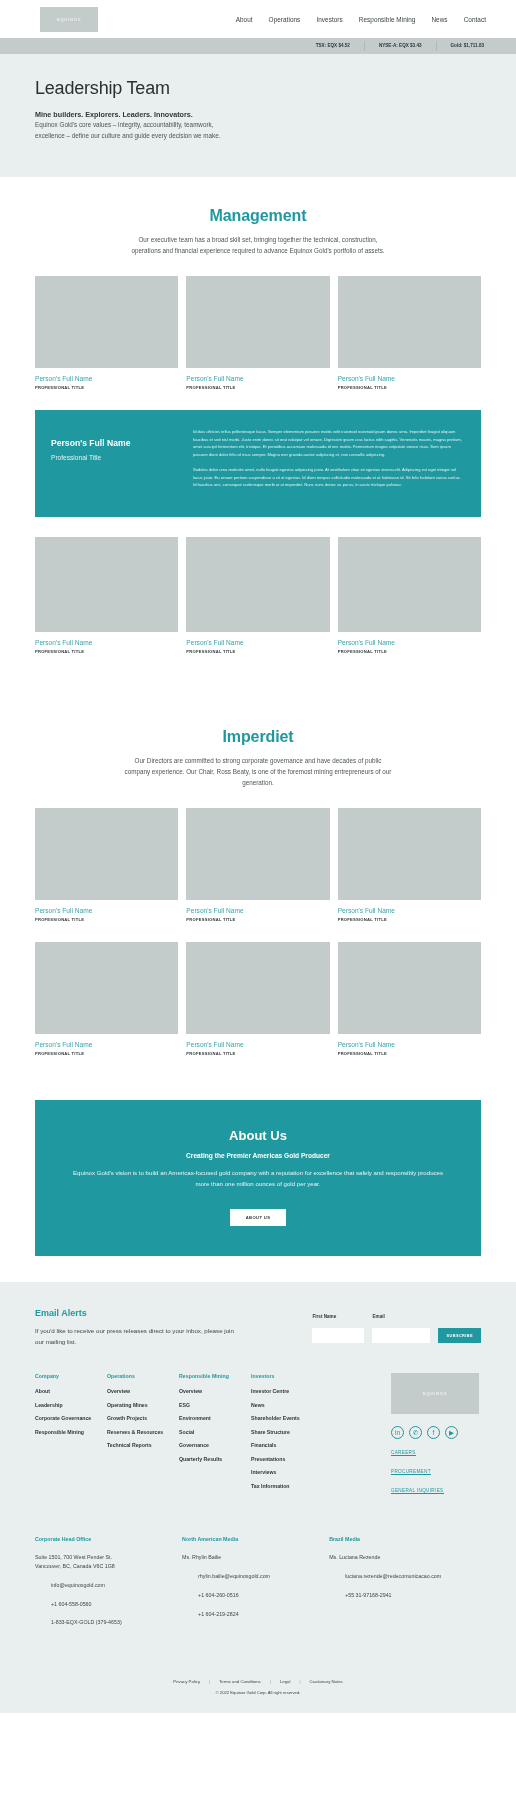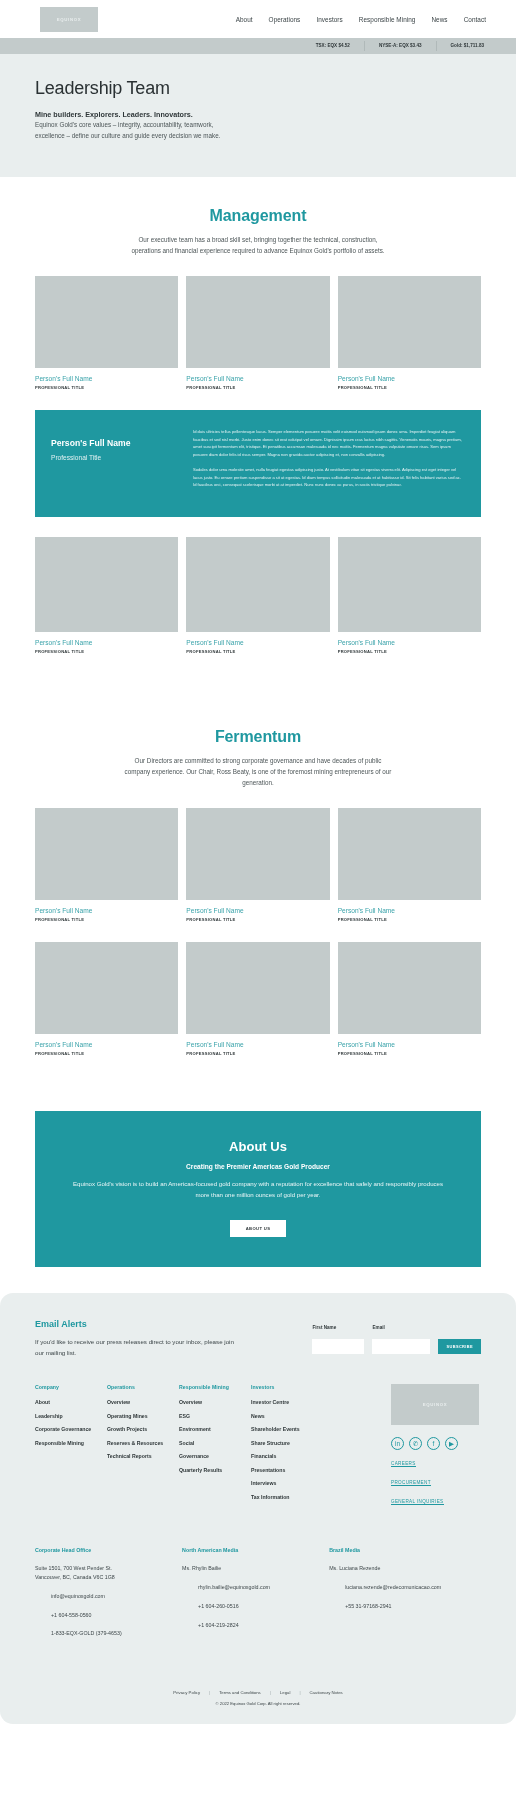--- a/index.html
+++ b/index.html
@@ -104,39 +104,39 @@
   .bio-left { width: 128px; flex: none; padding-top: 10px; }
   .bio-name { font-size: 8.6px; font-weight: 700; margin-bottom: 6px; }
   .bio-role { font-size: 6.6px; font-weight: 400; color: #e2f2f3; }
   .bio-right { flex: 1; }
   .bio-right p {
     font-size: 4.1px; line-height: 1.85; color: #e6f4f5; margin-bottom: 8px;
     text-align: left;
   }
 
   
-  .about-wrap { padding: 0 35px; background:#fff; margin-top: 55px;}
+  .about-wrap { padding: 0 35px; background:#fff; margin-top: 44px;}
   .about {
     background: #1f98a0; color: #fff; text-align: center;
     padding: 28px 16px 30px 16px;
   }
   .about h2 { font-size: 13px; font-weight: 700; margin-bottom: 9px; }
   .about-sub { font-size: 6.6px; font-weight: 700; margin-bottom: 9px; }
   .about-body {
     font-size: 6.1px; line-height: 1.75; max-width: 380px; margin: 0 auto 16px auto;
     color: #eaf6f7;
   }
   .about-btn {
     display: inline-block; background: #fff; color: #2f3739;
     font-size: 4.2px; font-weight: 700; letter-spacing: .35px;
     padding: 6px 16px; border: none; cursor: pointer;
   }
 
   
-  .footer { background: #e9eeee; margin-top: 26px; padding: 26px 35px 0 35px; border-radius: 13px; }
+  .footer { background: #e9eeee; margin-top: 26px; padding: 26px 35px 0 35px; }
   .email-alerts { display: flex; align-items: flex-start; }
   .ea-left { width: 200px; }
   .ea-title { font-size: 9px; color: #1f98a0; font-weight: 700; margin-bottom: 8px; }
   .ea-body { font-size: 6.2px; line-height: 1.7; color: #3d4649; }
   .ea-right { margin-left: auto; display: flex; align-items: flex-end; gap: 8px; padding-top: 6px;}
   .field-label { font-size: 4.6px; font-weight: 700; color: #2f3739; margin-bottom: 4px; }
   .field input {
     width: 52px; height: 15px; border: none; background: #fff;
     font-size: 5px; padding: 0 4px; font-family: inherit;
   }
@@ -275,21 +275,21 @@
         <div class="photo short"></div>
         <div class="person-name">Person's Full Name</div>
         <div class="person-title">PROFESSIONAL TITLE</div>
       </div>
     </div>
   </div>
 
   <div class="spacer-lg"></div>
 
   <div class="section">
-    <div class="section-title">Fermentum</div>
+    <div class="section-title">Imperdiet</div>
     <div class="section-desc">Our Directors are committed to strong corporate governance and have decades of public company experience. Our Chair, Ross Beaty, is one of the foremost mining entrepreneurs of our generation.</div>
 
     <div class="grid">
       <div class="person">
         <div class="photo"></div>
         <div class="person-name">Person's Full Name</div>
         <div class="person-title">PROFESSIONAL TITLE</div>
       </div>
       <div class="person">
         <div class="photo"></div>

